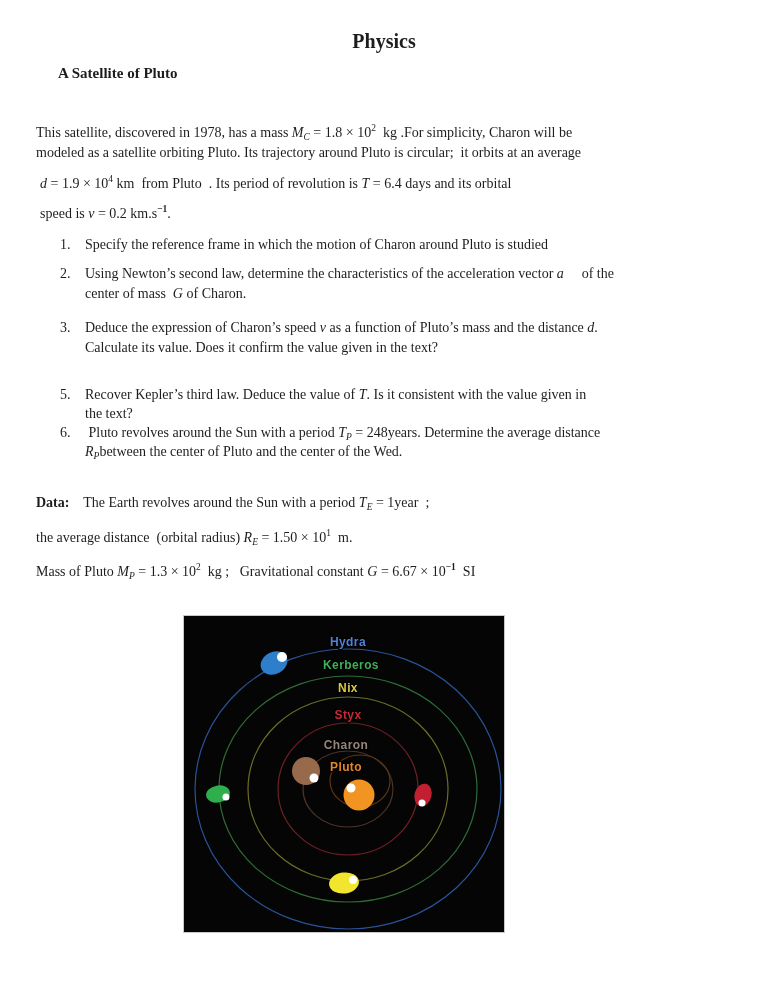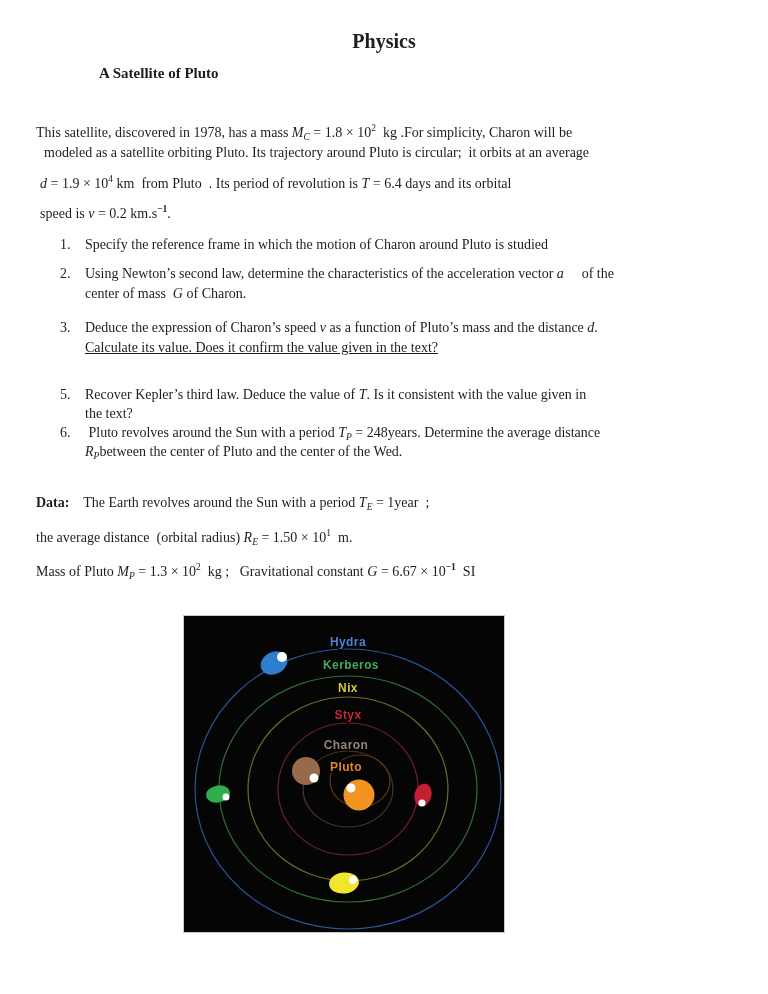--- a/index.html
+++ b/index.html
@@ -24,36 +24,36 @@
     text-anchor:middle;
   }
 </style>
 </head>
 <body>
 
 <div class="page">
 
   <div class="line title" style="top:32px;">Physics</div>
 
-  <div class="line heading" style="left:58px; top:64px;"><span style="font-weight: bold; margin-left: 41px;">A Satellite of Pluto</span></div>
+  <div class="line heading" style="left:58px; top:64px;"><span style="font-weight: bold;">A Satellite of Pluto</span></div>
 
 
   <div class="line" style="left:36px; top:123px;"><span>This satellite, discovered in 1978, has a mass </span><span style="font-style: italic;">M</span><sub style="font-style: italic;">C</sub><span> = 1.8 × 10</span><sup>2</sup><span>  kg .For simplicity, Charon will be</span></div>
-  <div class="line" style="left:36px; top:143px;margin-left:8px;"><span>modeled as a satellite orbiting Pluto. Its trajectory around Pluto is circular;  it orbits at an average</span></div>
+  <div class="line" style="left:36px; top:143px;"><span>modeled as a satellite orbiting Pluto. Its trajectory around Pluto is circular;  it orbits at an average</span></div>
 
   <div class="line" style="left:40px; top:174px;"><span style="font-style: italic;">d</span><span> = 1.9 × 10</span><sup>4</sup><span> km  from Pluto  . Its period of revolution is </span><span style="font-style: italic;">T</span><span> = 6.4 days and its orbital</span></div>
   <div class="line" style="left:40px; top:204px;"><span>speed is </span><span style="font-style: italic;">v</span><span> = 0.2 km.s</span><sup style="font-weight: bold;">−1</sup><span>.</span></div>
 
   <div class="line" style="left:60px; top:235px;"><span class="num">1.</span><span><span>Specify the reference frame in which the motion of Charon around Pluto is studied</span></span></div>
 
   <div class="line" style="left:60px; top:264px;"><span class="num">2.</span><span><span>Using Newton’s second law, determine the characteristics of the acceleration vector </span><span style="font-style: italic;">a⃗</span><span>  of the</span></span></div>
   <div class="line" style="left:85px; top:284px;"><span>center of mass  </span><span style="font-style: italic;">G</span><span> of Charon.</span></div>
 
   <div class="line" style="left:60px; top:318px;"><span class="num">3.</span><span><span>Deduce the expression of Charon’s speed </span><span style="font-style: italic;">v</span><span> as a function of Pluto’s mass and the distance </span><span style="font-style: italic;">d</span><span>.</span></span></div>
-  <div class="line" style="left:85px; top:338px;text-decoration:underline;"><span>Calculate its value. Does it confirm the value given in the text?</span></div>
+  <div class="line" style="left:85px; top:338px;"><span>Calculate its value. Does it confirm the value given in the text?</span></div>
 
 
   <div class="line" style="left:60px; top:385px;"><span class="num">5.</span><span><span>Recover Kepler’s third law. Deduce the value of </span><span style="font-style: italic;">T</span><span>. Is it consistent with the value given in</span></span></div>
   <div class="line" style="left:85px; top:404px;"><span>the text?</span></div>
 
   <div class="line" style="left:60px; top:423px;"><span class="num">6.</span><span><span> Pluto revolves around the Sun with a period </span><span style="font-style: italic;">T</span><sub style="font-style: italic;">P</sub><span> = 248years. Determine the average distance</span></span></div>
   <div class="line" style="left:85px; top:442px;"><span style="font-style: italic;">R</span><sub style="font-style: italic;">P</sub><span>between the center of Pluto and the center of the Wed.</span></div>
 
   <div class="line" style="left:36px; top:493px;text-align:right;"><span style="font-weight: bold;">Data:</span><span>    The Earth revolves around the Sun with a period </span><span style="font-style: italic;">T</span><sub style="font-style: italic;">E</sub><span> = 1year  ;</span></div>
   <div class="line" style="left:36px; top:528px;"><span>the average distance  (orbital radius) </span><span style="font-style: italic;">R</span><sub style="font-style: italic;">E</sub><span> = 1.50 × 10</span><sup>1</sup><span>  m.</span></div>

